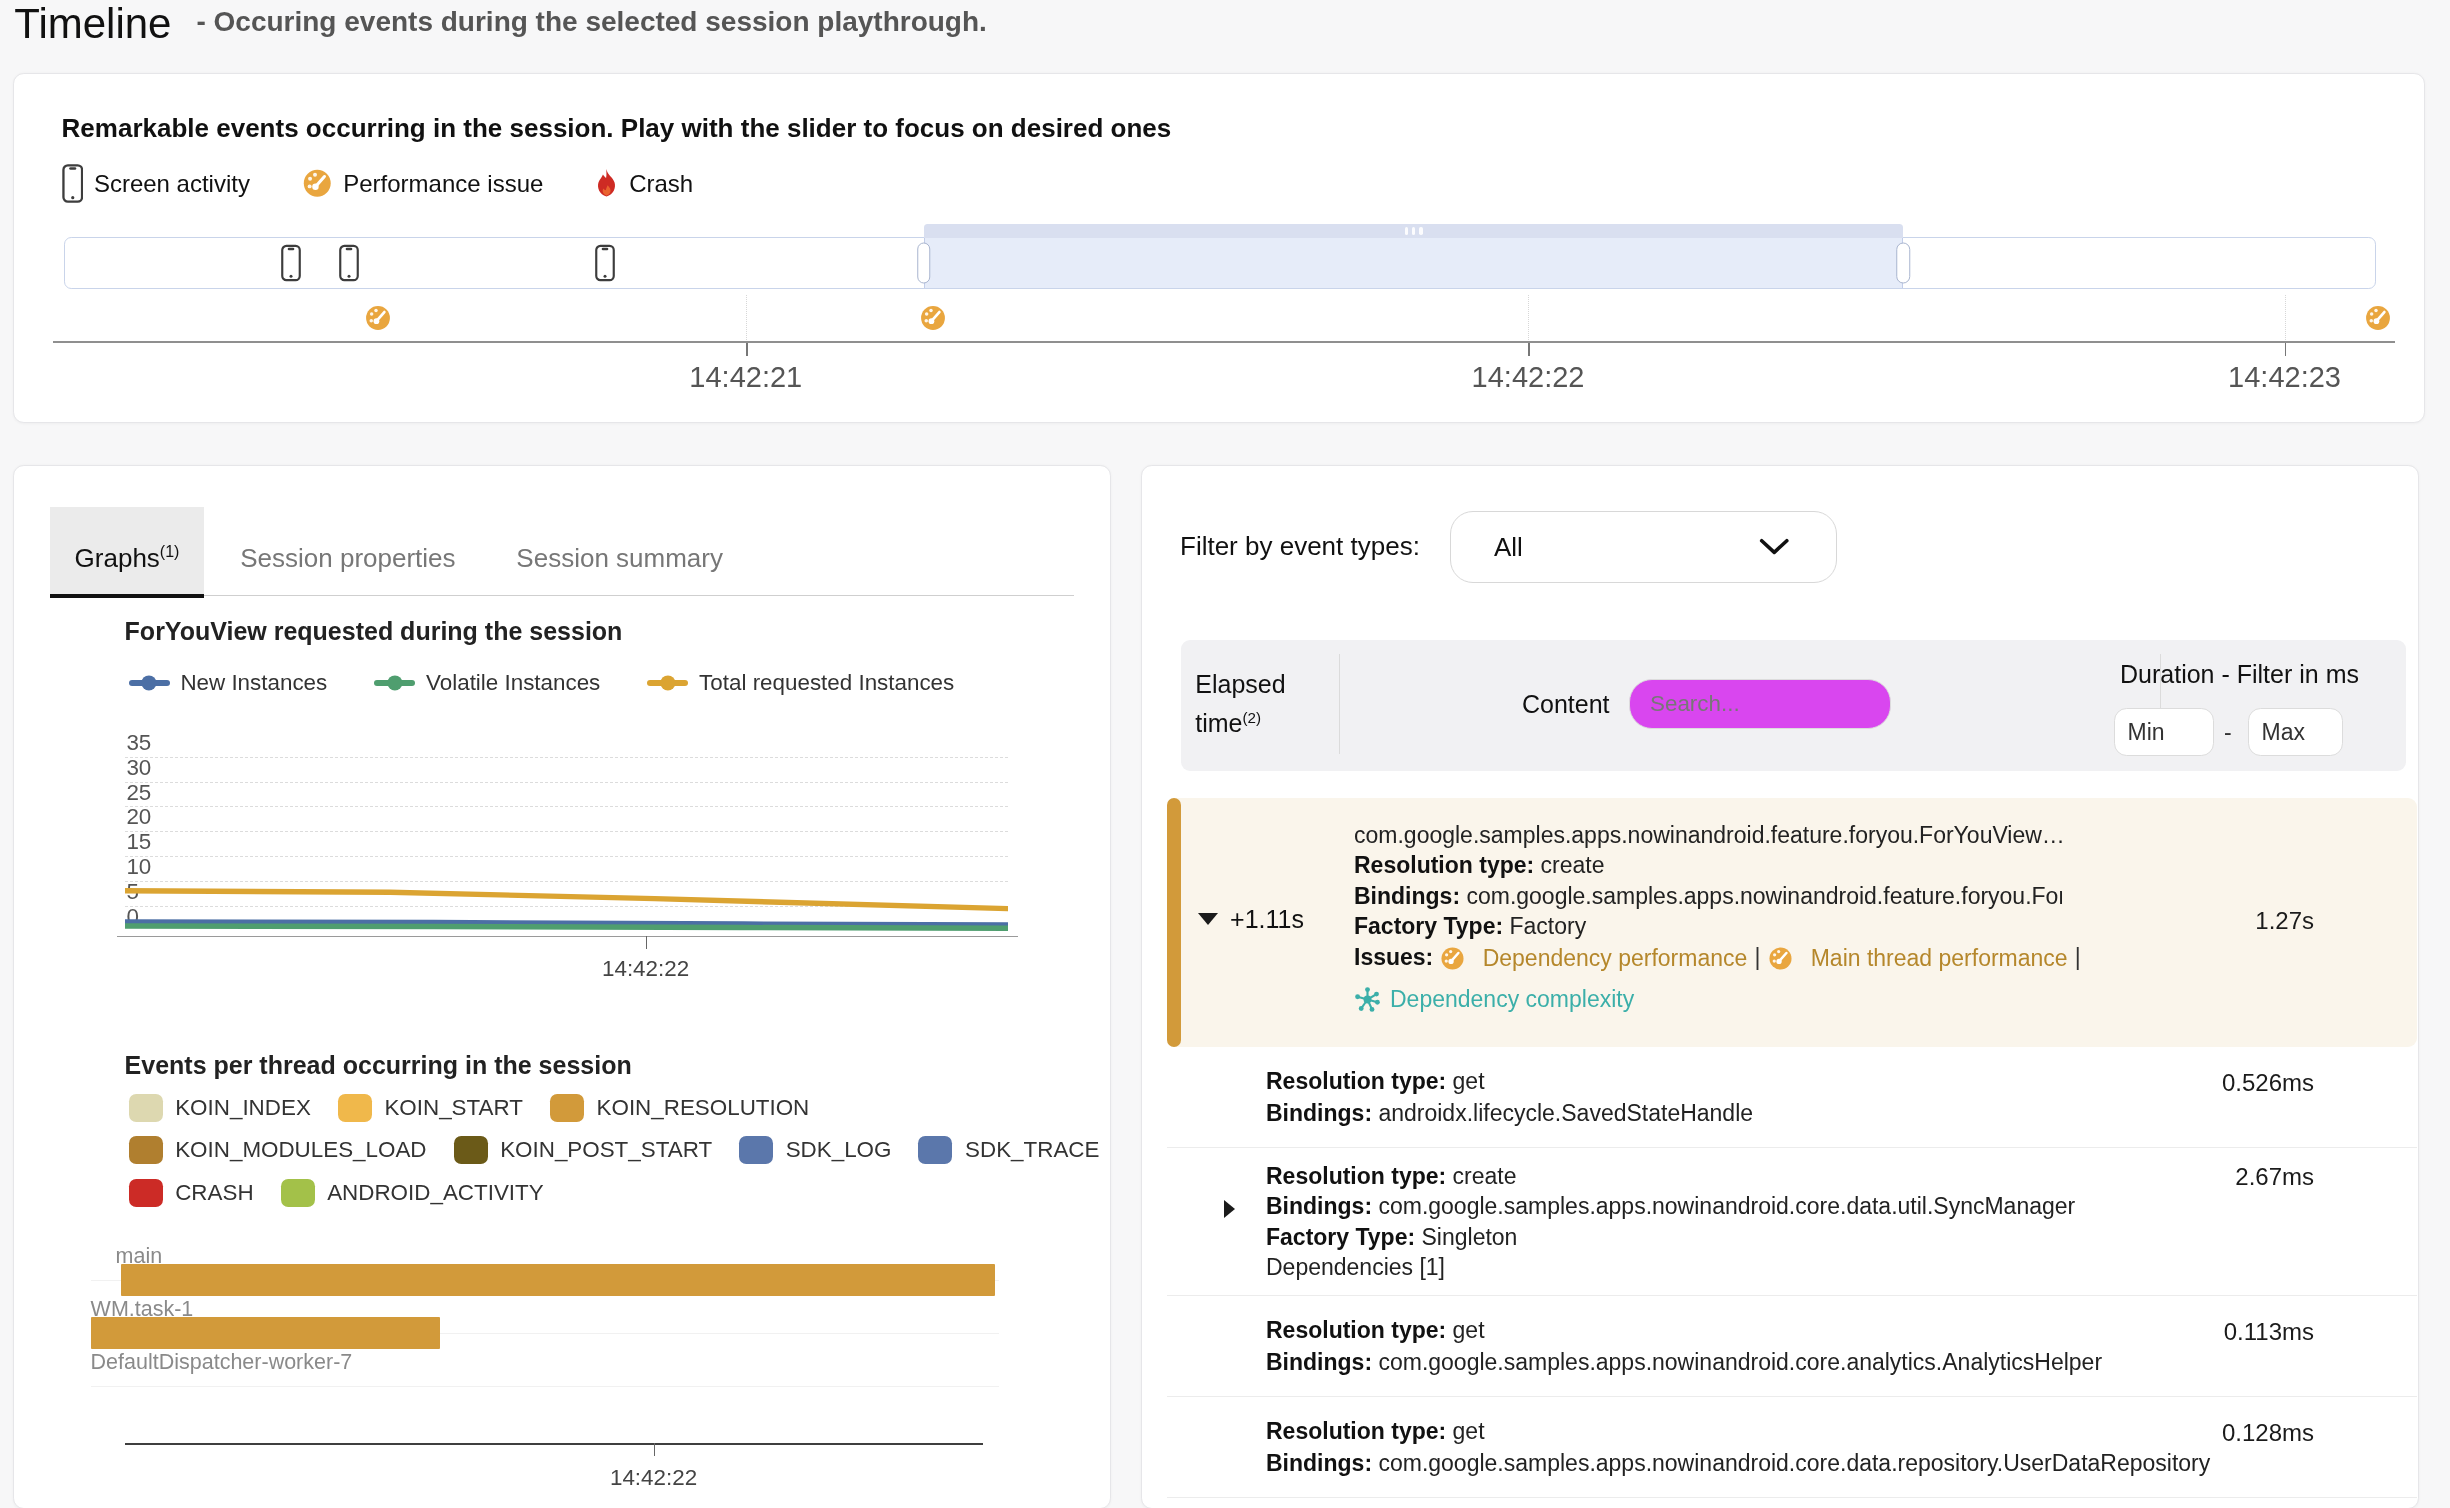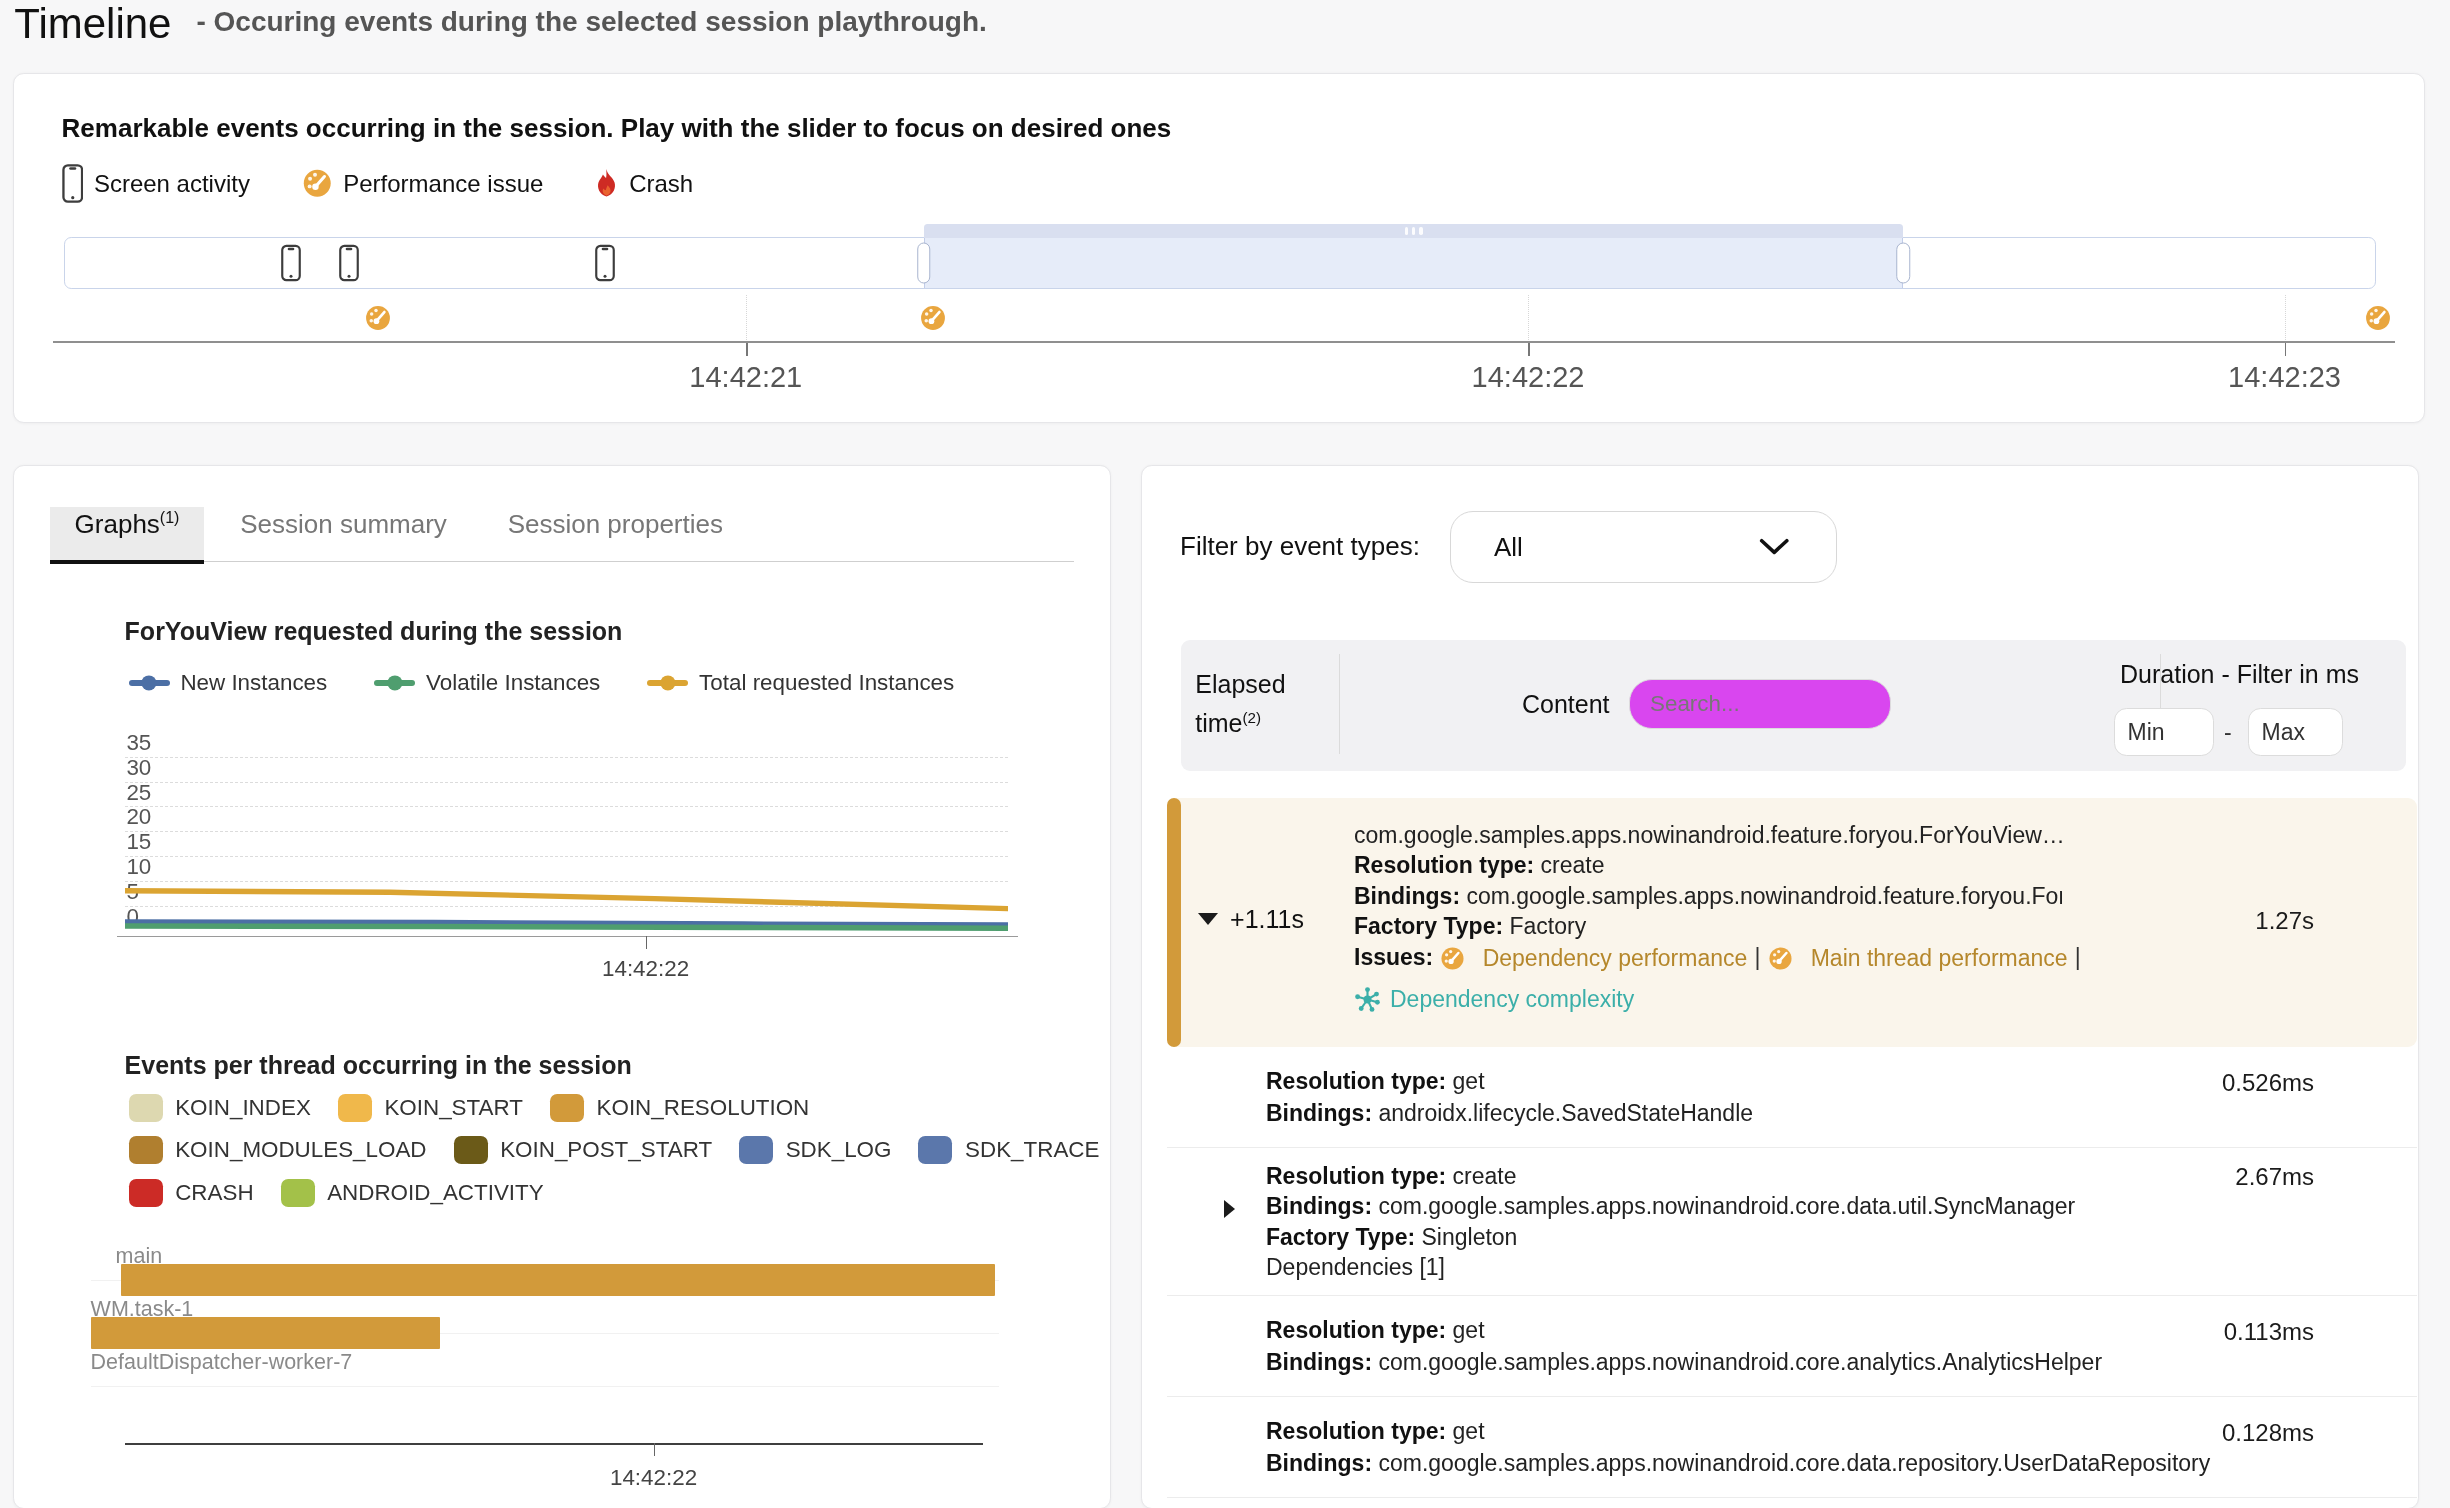--- a/index.html
+++ b/index.html
@@ -25,21 +25,21 @@
   #strip { position:absolute; left:39px; top:221px; width:2342px; height:45px; }
   .perf-ev { position:absolute; top:50%; transform:translate(-50%,-50%); line-height:0; }
   .guide { position:absolute; top:0; bottom:0; border-left:1.8px dotted #D7D7D7; }
   #slider-axis { position:absolute; left:39px; top:267px; width:2342px; height:54px; border-top:2.7px solid #8F8F8F; }
   .ax-tick { position:absolute; top:0; width:1.8px; height:12.6px; background:#777; }
   .ax-label { position:absolute; top:18px; transform:translateX(-50%); font-size:29px; color:#555; white-space:nowrap; }
 
   
   #card-left { left:12.6px; top:465px; width:1098px; height:1044px; }
   #tabs { position:absolute; left:36px; top:41px; width:1024px; display:flex; border-bottom:1.8px solid #CFCFCF; }
-  .tab { font-size:26px; color:#777; padding:2px 25px 20px; cursor:pointer; }
+  .tab { font-size:26px; color:#777; padding:36px 25px 20px; cursor:pointer; }
   .tab sup { font-size:16px; }
   .tab.active { background:#EBEBEB; color:#111; border-bottom:4.5px solid #111; margin-bottom:-2.7px; }
   .tab + .tab { margin-left:10.8px; }
   .chart-title { position:absolute; left:111px; font-size:25px; font-weight:700; color:#222; }
   #legend1 { position:absolute; left:115px; top:204px; display:flex; gap:47px; align-items:center; }
   .l1-item { display:flex; align-items:center; gap:10.8px; font-size:22.4px; color:#333; }
   .l1-marker { position:relative; width:41px; height:6.3px; border-radius:3.6px; }
   .l1-marker i { position:absolute; left:50%; top:50%; width:15.2px; height:15.2px; border-radius:50%; transform:translate(-50%,-50%); background:inherit; }
   #plot1 { position:absolute; left:111px; top:271px; width:883px; height:206px; }
   .ylab { position:absolute; left:1.8px; font-size:22.4px; color:#555; }
@@ -201,22 +201,22 @@
       <div class="ax-tick" style="left: 63%;"></div>
       <div class="ax-label" style="left: 63%;">14:42:22</div>
       <div class="ax-tick" style="left: 95.3%;"></div>
       <div class="ax-label" style="left: 95.3%;">14:42:23</div>
     </div>
 </section>
 
 <section class="card" id="card-left">
   <div id="tabs">
     <div class="tab active"><span>Graphs</span><sup>(1)</sup></div>
+    <div class="tab"><span>Session properties</span></div>
     <div class="tab"><span>Session summary</span></div>
-    <div class="tab"><span>Session properties</span></div>
   </div>
 
   <div class="chart-title" style="top:151px">ForYouView requested during the session</div>
   <div id="legend1">
       <div class="l1-item">
         <div class="l1-marker" style="background: rgb(76, 111, 165);">
           <i></i>
         </div>
         <span>New Instances</span>
       </div>

